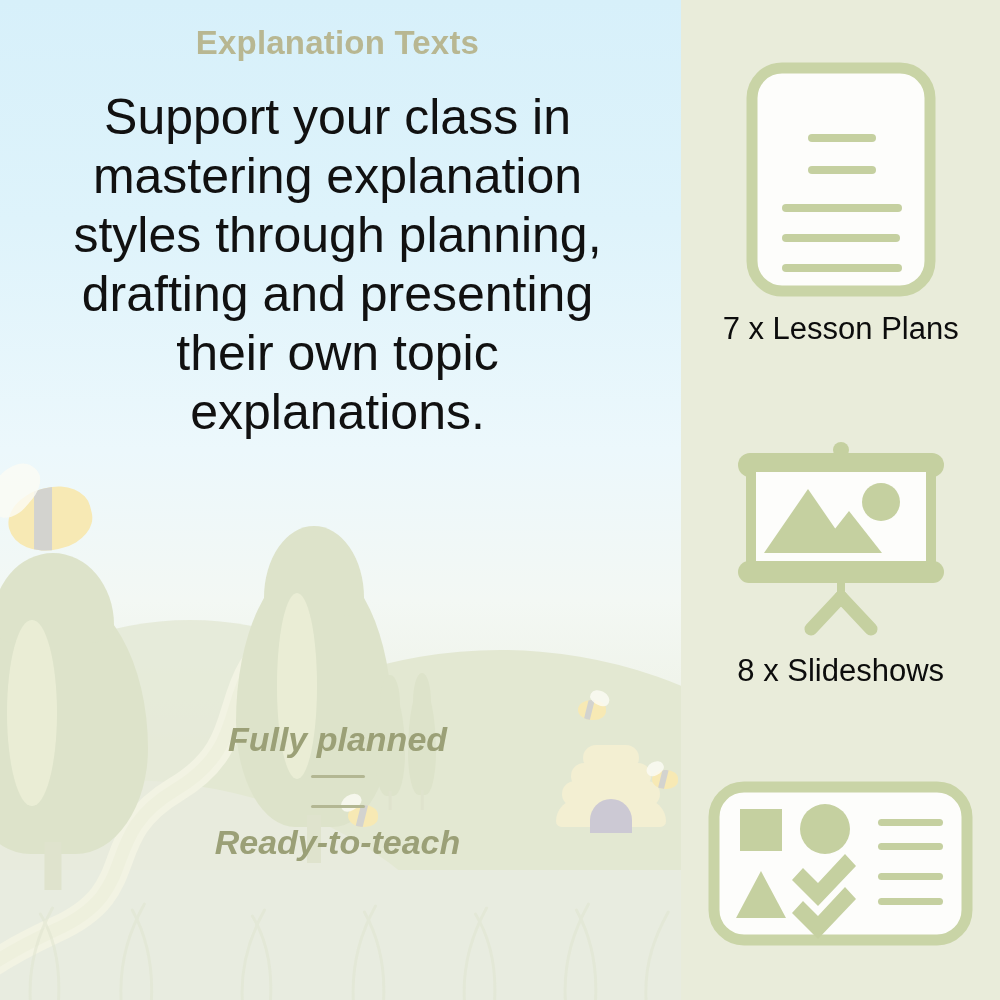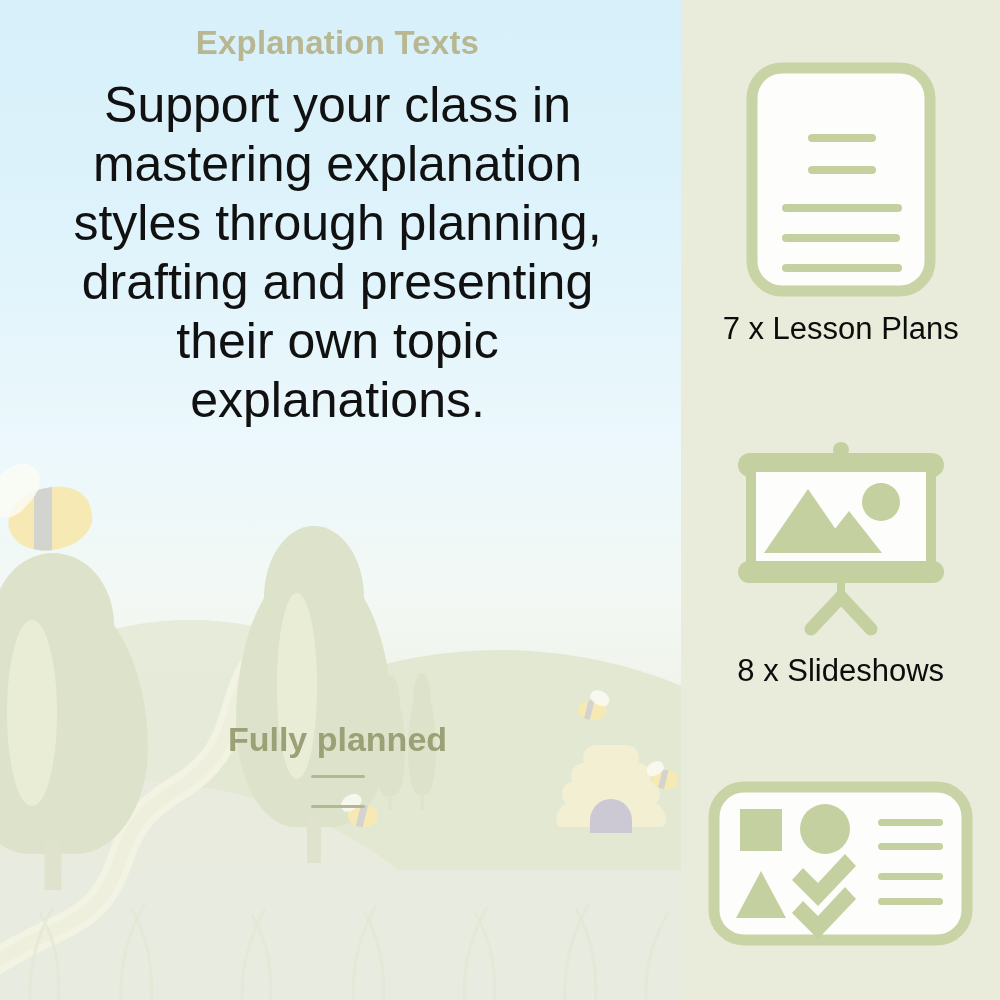--- a/index.html
+++ b/index.html
@@ -147,39 +147,40 @@
   }
   #headline {
     margin-top:24px;
     font-size:33px;
     font-weight:bold;
     letter-spacing:.2px;
     color:#b8b792;
     text-align:center;
   }
   #blurb {
-    margin-top:14px;
+    margin-top:26px;
     width:600px;
     font-size:50px;
     line-height:1.18;
     font-weight:400;
     color:#111111;
     text-align:center;
   }
   #taglines {
     position:absolute;
     top:718px; left:0; width:675px;
     display:flex; flex-direction:column; align-items:center;
   }
   .tagline {
     font-size:34px;
     font-weight:bold;
     color:#9ba077;
     text-align:left;
     line-height:1.25;
+    font-style:italic;
   }
   .tag-divider {
     width:54px; height:3px;
     background:#b3b793;
     margin:14px 0 13px 0;
     border-radius:2px;
   }
 
   
   #right-panel {
@@ -292,20 +293,21 @@
     </div>
 
     <div class="left-content">
       <div id="headline">Explanation Texts</div>
       <div id="blurb">Support your class in mastering explanation styles through planning, drafting and presenting their own topic explanations.</div>
 
       <div id="taglines">
         <div class="tagline">Fully planned</div>
         <div class="tag-divider"></div>
         <div class="tag-divider"></div>
+        <div class="tagline">Ready-to-teach</div>
       </div>
     </div>
   </div>
 
   <div id="right-panel">
 
     <div class="feature">
       <div class="icon-wrap">
         <svg width="190" height="235" viewBox="0 0 190 235">
           <rect x="6" y="6" width="178" height="223" rx="30" ry="30" fill="#fdfdfb" stroke="#c9d4a6" stroke-width="11"></rect>

